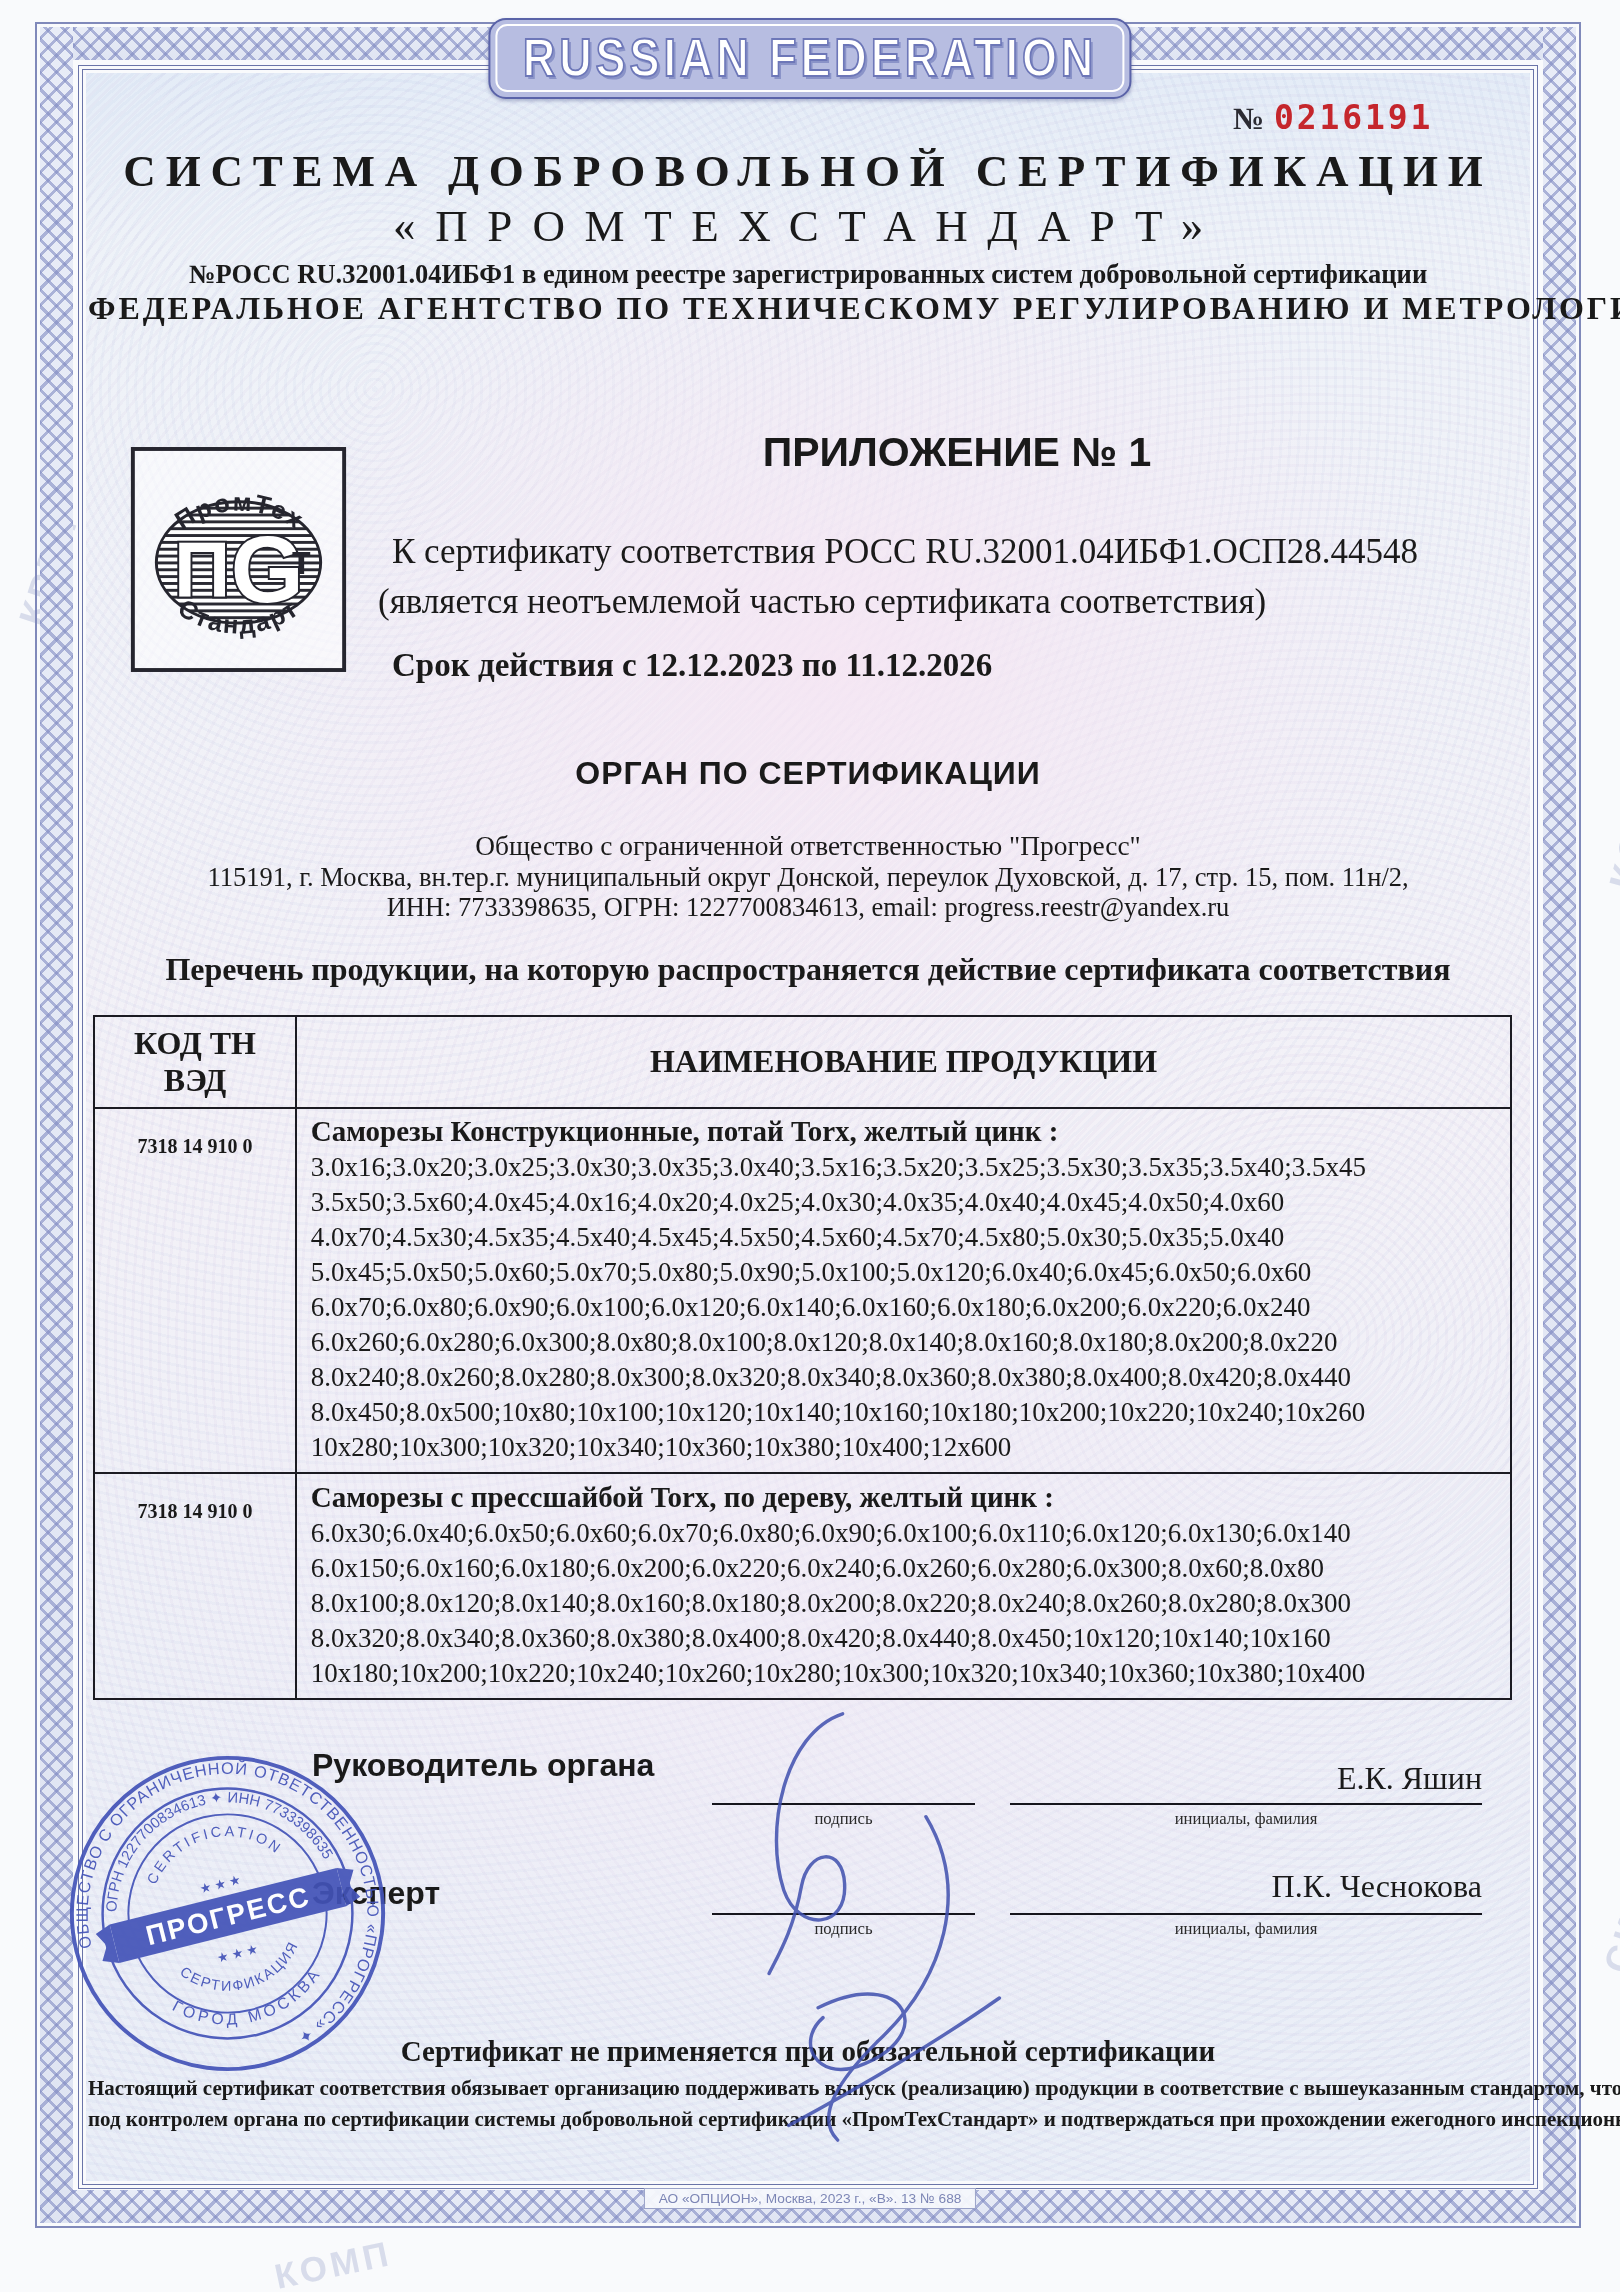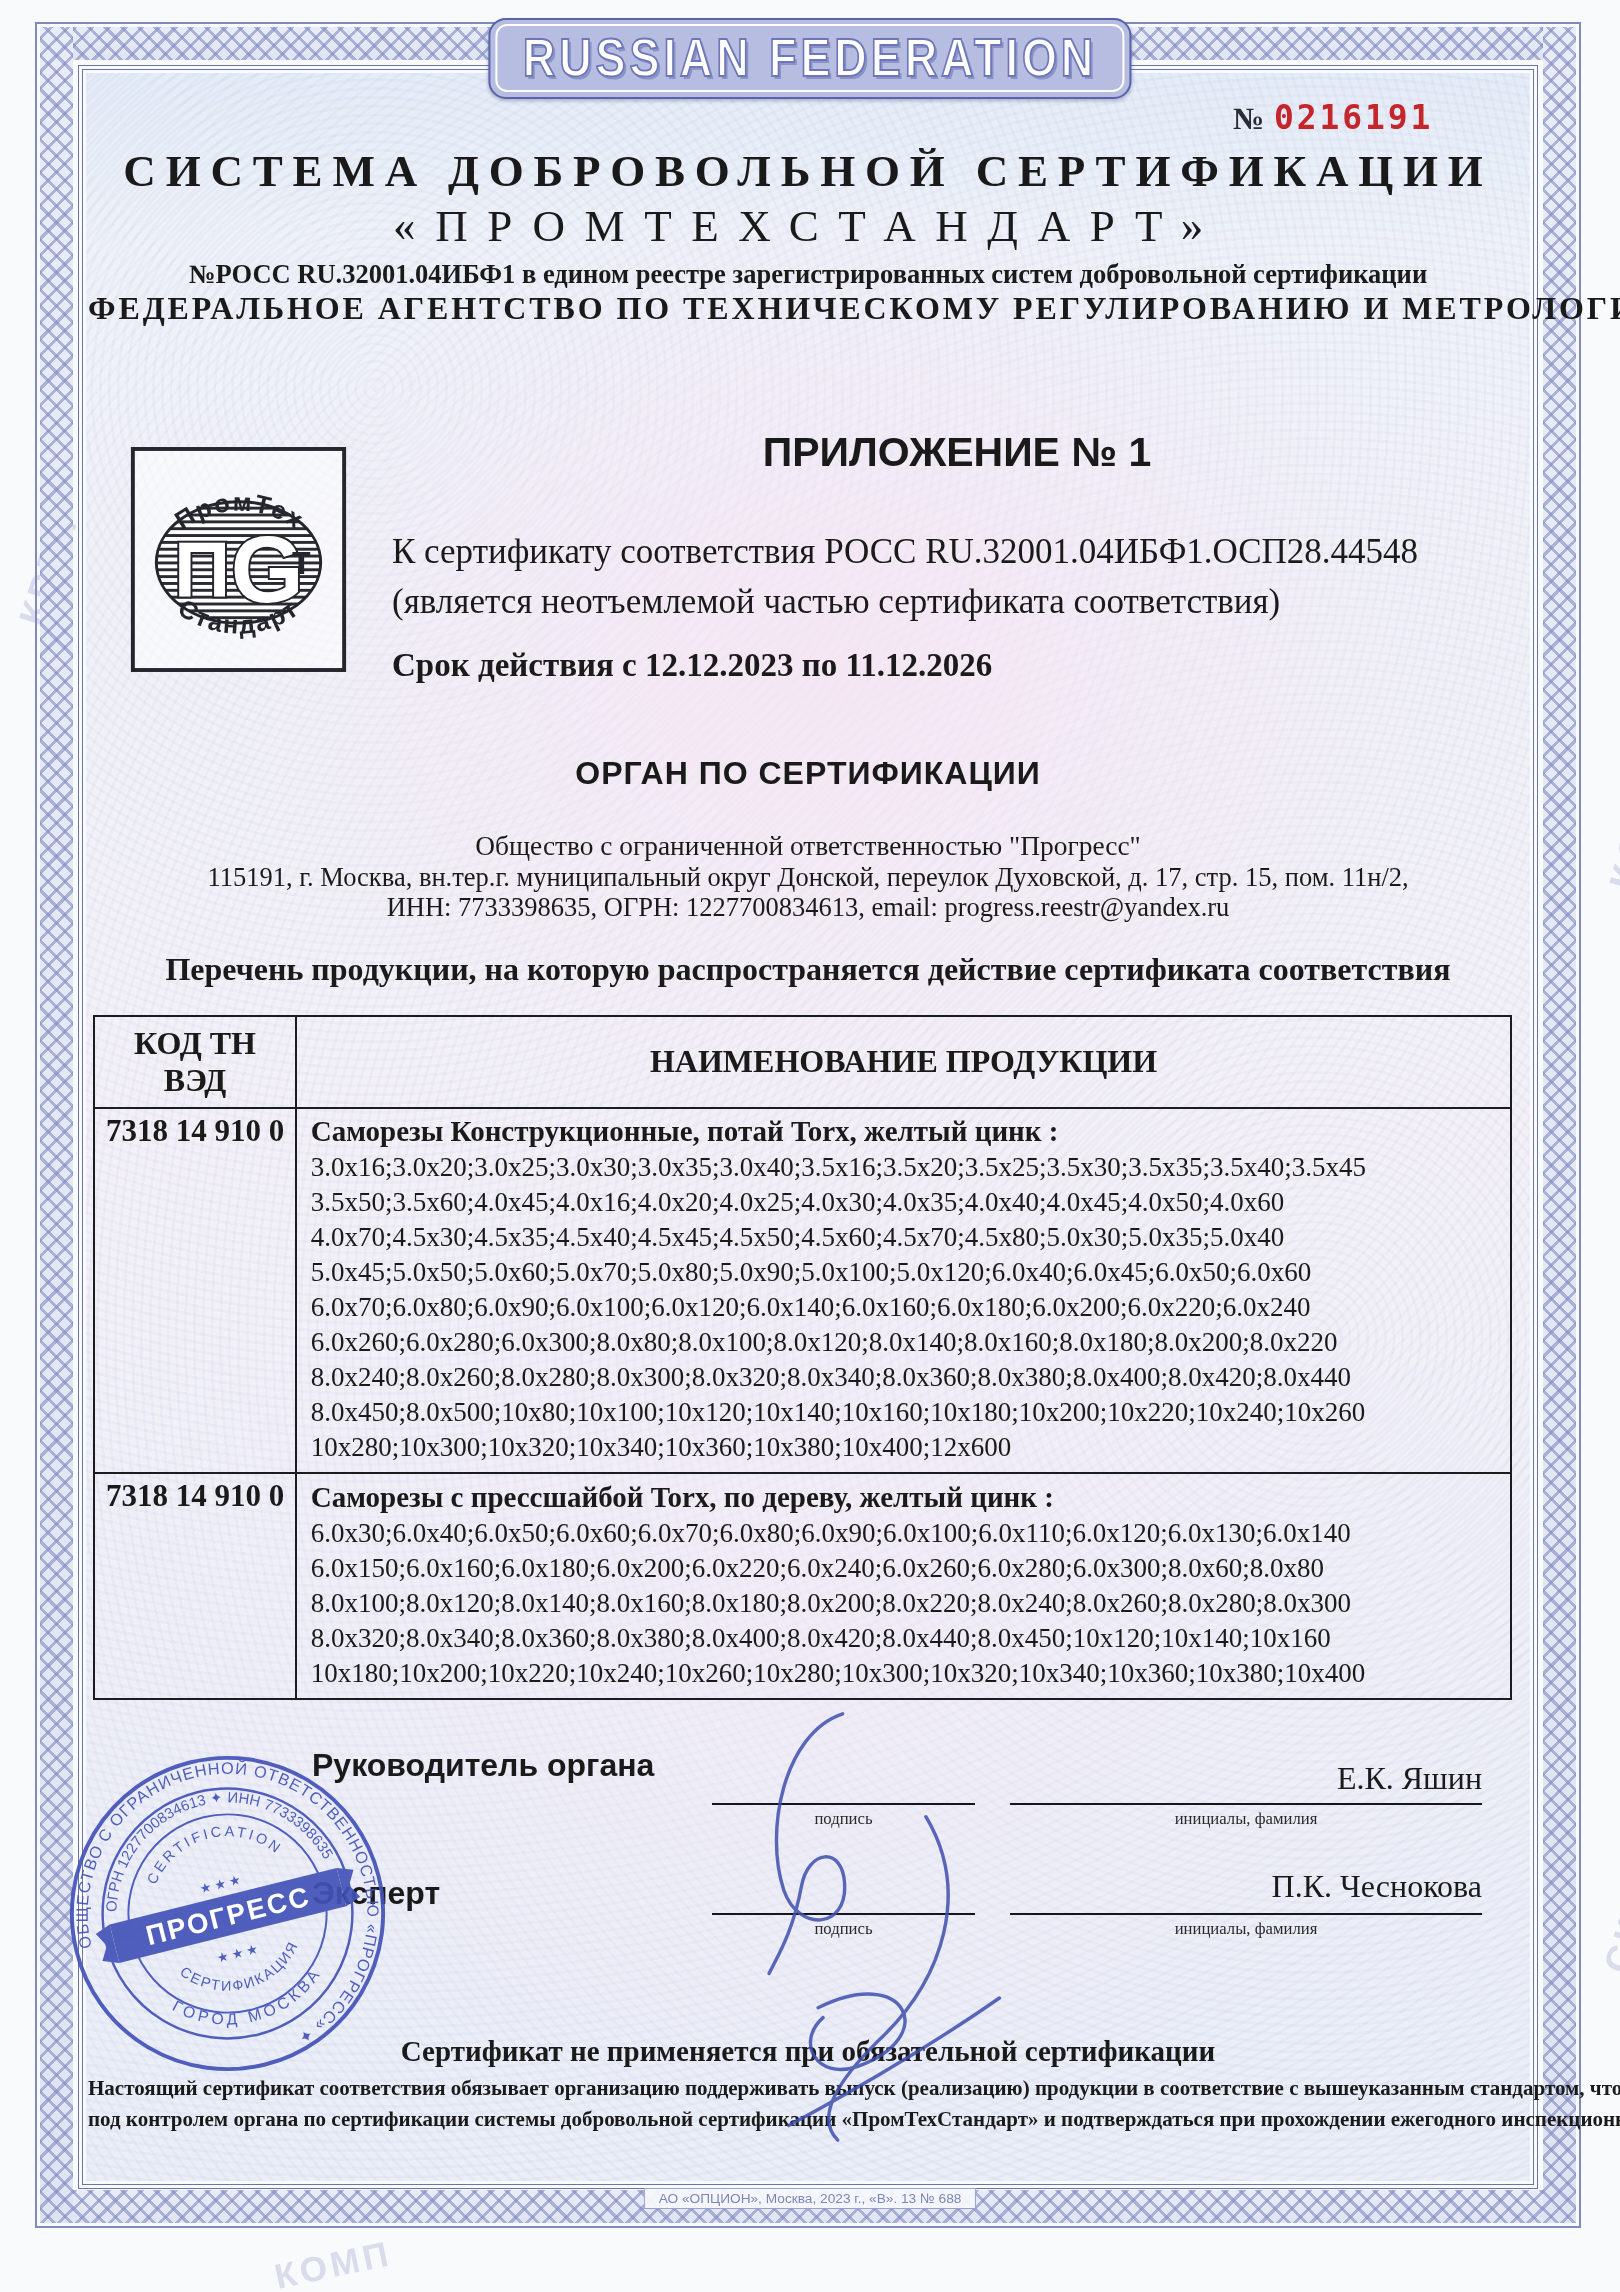--- a/index.html
+++ b/index.html
@@ -49,35 +49,35 @@
   
   .abs{position:absolute;z-index:3;}
   .ctr{left:88px;right:92px;text-align:center;}
   .h1{top:145px;font-size:45px;font-weight:bold;letter-spacing:9.8px;white-space:nowrap;}
   .h2{top:200px;font-size:45px;font-weight:normal;letter-spacing:19.6px;white-space:nowrap;}
   .h3{top:259px;font-size:26.5px;font-weight:bold;white-space:nowrap;}
   .h4{top:290px;font-size:32px;font-weight:bold;letter-spacing:2.9px;white-space:nowrap;}
   .appendix-title{top:429px;left:412px;right:118px;text-align:center;
       font-family:"Liberation Sans",sans-serif;font-size:41px;font-weight:800;white-space:nowrap;}
   .cert-line{top:532px;left:392px;font-size:35px;white-space:nowrap;}
-  .cert-note{top:582px;left:392px;font-size:35px;white-space:nowrap;}
+  .cert-note{top:582px;left:378px;font-size:35px;white-space:nowrap;}
   .validity{top:647px;left:392px;font-size:33px;font-weight:bold;white-space:nowrap;}
   .organ-title{top:755px;font-family:"Liberation Sans",sans-serif;font-size:32px;font-weight:800;letter-spacing:1px;}
   .organ-number{top:798px;font-size:28px;}
   .organ-name{top:831px;font-size:27.4px;}
   .organ-address{top:862px;font-size:26.5px;white-space:nowrap;}
   .organ-contacts{top:892px;font-size:26.5px;}
   .list-title{top:951px;font-size:32px;font-weight:bold;white-space:nowrap;}
   
   .prod-table{position:absolute;left:93px;top:1015px;width:1419px;z-index:3;
       border-collapse:collapse;table-layout:fixed;}
   .prod-table th,.prod-table td{border:2.5px solid #1b1b22;vertical-align:top;}
   .prod-table th{font-size:32px;font-weight:bold;text-align:center;padding:7.8px 5.9px;height:67px;vertical-align:middle;}
   .col-code{width:202px;}
-  .cell-code{font-size:31px;font-weight:bold;text-align:center;padding-top:4px;white-space:nowrap;}
+  .cell-code{font-size:20px;font-weight:bold;text-align:center;padding-top:26px;white-space:nowrap;}
   .cell-name{padding:4.9px 5.9px 6.9px 13.7px;}
   .row-title{font-size:29px;font-weight:bold;line-height:37px;white-space:nowrap;}
   .size-line{font-size:27px;line-height:35px;white-space:nowrap;}
   
   .sig-label{font-family:"Liberation Sans",sans-serif;font-size:32px;font-weight:700;white-space:nowrap;}
   .lbl-head{left:312px;top:1747px;}
   .lbl-expert{left:312px;top:1875px;}
   .sig-line{border-bottom:2.2px solid #15151c;height:0;}
   .line-s1{left:712px;top:1803px;width:263px;}
   .line-n1{left:1010px;top:1803px;width:472px;}

